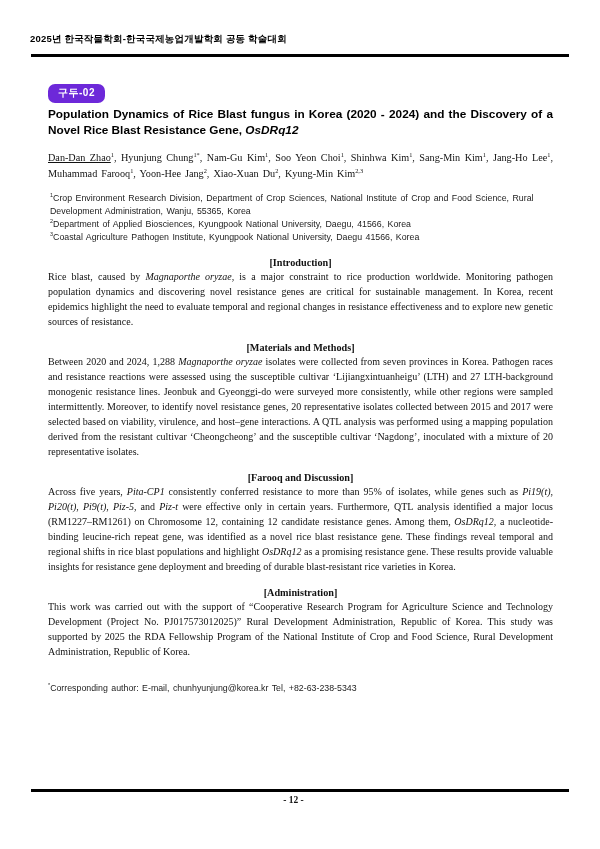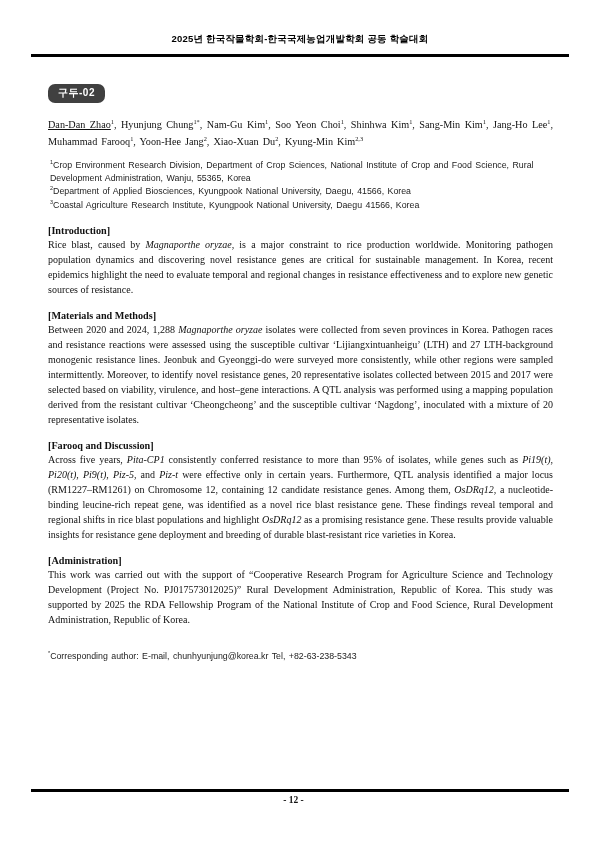--- a/index.html
+++ b/index.html
@@ -8,35 +8,35 @@
     background: #ffffff;
     color: #111;
     font-family: "Liberation Serif", serif;
     position: relative;
     overflow: hidden;
   }
   .page { position: absolute; inset: 0; }
 
   .conf-header {
     position: absolute; top: 33px; left: 30px; right: 30px;
-    text-align: center;
+    text-align: left;
     font-family: "Liberation Sans", sans-serif;
     font-weight: bold;
     font-size: 9.5px;
     letter-spacing: 0.2px;
     color: #000;
   }
   .header-rule {
     position: absolute; top: 54px; left: 31px; right: 31px;
     height: 2.5px; background: #000;
   }
 
   .badge {
     position: absolute; top: 84px; left: 48px;
-    background: #404040; color: #fff;
+    background: #6d28d9; color: #fff;
     font-family: "Liberation Sans", sans-serif;
     font-weight: bold; font-size: 10px;
     padding: 2px 10px 3px 10px;
     border-radius: 7px;
     letter-spacing: 0.5px;
   }
 
   .content {
     position: absolute; top: 106px; left: 48px; right: 47px;
   }
@@ -62,21 +62,21 @@
     margin-top: 9px;
     font-family: "Liberation Sans", sans-serif;
     font-size: 8.8px;
     line-height: 1.5;
     color: #1c1c1c;
     word-spacing: 1px;
   }
   .affil-line { padding-left: 2px; }
 
   .section { margin-top: 13px; }
-  .sec-head { font-weight: bold; font-size: 10.2px; }
+  .sec-head { font-weight: bold; font-size: 10.2px; text-align: center; }
   .sec-body {
     font-size: 10px;
     line-height: 1.5;
     text-align: justify;
     margin-top: 1px;
   }
 
   .corresp {
     margin-top: 24px;
     font-family: "Liberation Sans", sans-serif;
@@ -105,27 +105,28 @@
 
 <div class="page">
 
   <div class="conf-header">2025년 한국작물학회-한국국제농업개발학회 공동 학술대회</div>
   <div class="header-rule"></div>
 
   <div class="badge">구두-02</div>
 
   <div class="content">
 
+    <div class="title"><span>Population Dynamics of Rice Blast fungus in Korea (2020 - 2024) and the Discovery of a Novel Rice Blast Resistance Gene, </span><span class="it">OsDRq12</span></div>
 
     <div class="authors"><span class="ul">Dan-Dan Zhao</span><sup>1</sup><span>, Hyunjung Chung</span><sup>1*</sup><span>, Nam-Gu Kim</span><sup>1</sup><span>, Soo Yeon Choi</span><sup>1</sup><span>, Shinhwa Kim</span><sup>1</sup><span>, Sang-Min Kim</span><sup>1</sup><span>, Jang-Ho Lee</span><sup>1</sup><span>, Muhammad Farooq</span><sup>1</sup><span>, Yoon-Hee Jang</span><sup>2</sup><span>, Xiao-Xuan Du</span><sup>2</sup><span>, Kyung-Min Kim</span><sup>2,3</sup></div>
 
     <div class="affils">
       <div class="affil-line"><sup>1</sup><span>Crop Environment Research Division, Department of Crop Sciences, National Institute of Crop and Food Science, Rural Development Administration, Wanju, 55365, Korea</span></div>
       <div class="affil-line"><sup>2</sup><span>Department of Applied Biosciences, Kyungpook National University, Daegu, 41566, Korea</span></div>
-      <div class="affil-line"><sup>3</sup><span>Coastal Agriculture Research Institute, Kyungpook National University, Daegu 41566, Korea</span></div>
+      <div class="affil-line"><sup>3</sup><span>Coastal Agriculture Pathogen Institute, Kyungpook National University, Daegu 41566, Korea</span></div>
     </div>
 
     <div class="section">
       <div class="sec-head">[Introduction]</div>
       <div class="sec-body"><span>Rice blast, caused by </span><span class="it">Magnaporthe oryzae</span><span>, is a major constraint to rice production worldwide. Monitoring pathogen population dynamics and discovering novel resistance genes are critical for sustainable management. In Korea, recent epidemics highlight the need to evaluate temporal and regional changes in resistance effectiveness and to explore new genetic sources of resistance.</span></div>
     </div>
 
     <div class="section">
       <div class="sec-head">[Materials and Methods]</div>
       <div class="sec-body"><span>Between 2020 and 2024, 1,288 </span><span class="it">Magnaporthe oryzae</span><span> isolates were collected from seven provinces in Korea. Pathogen races and resistance reactions were assessed using the susceptible cultivar ‘Lijiangxintuanheigu’ (LTH) and 27 LTH-background monogenic resistance lines. Jeonbuk and Gyeonggi-do were surveyed more consistently, while other regions were sampled intermittently. Moreover, to identify novel resistance genes, 20 representative isolates collected between 2015 and 2017 were selected based on viability, virulence, and host–gene interactions. A QTL analysis was performed using a mapping population derived from the resistant cultivar ‘Cheongcheong’ and the susceptible cultivar ‘Nagdong’, inoculated with a mixture of 20 representative isolates.</span></div>

